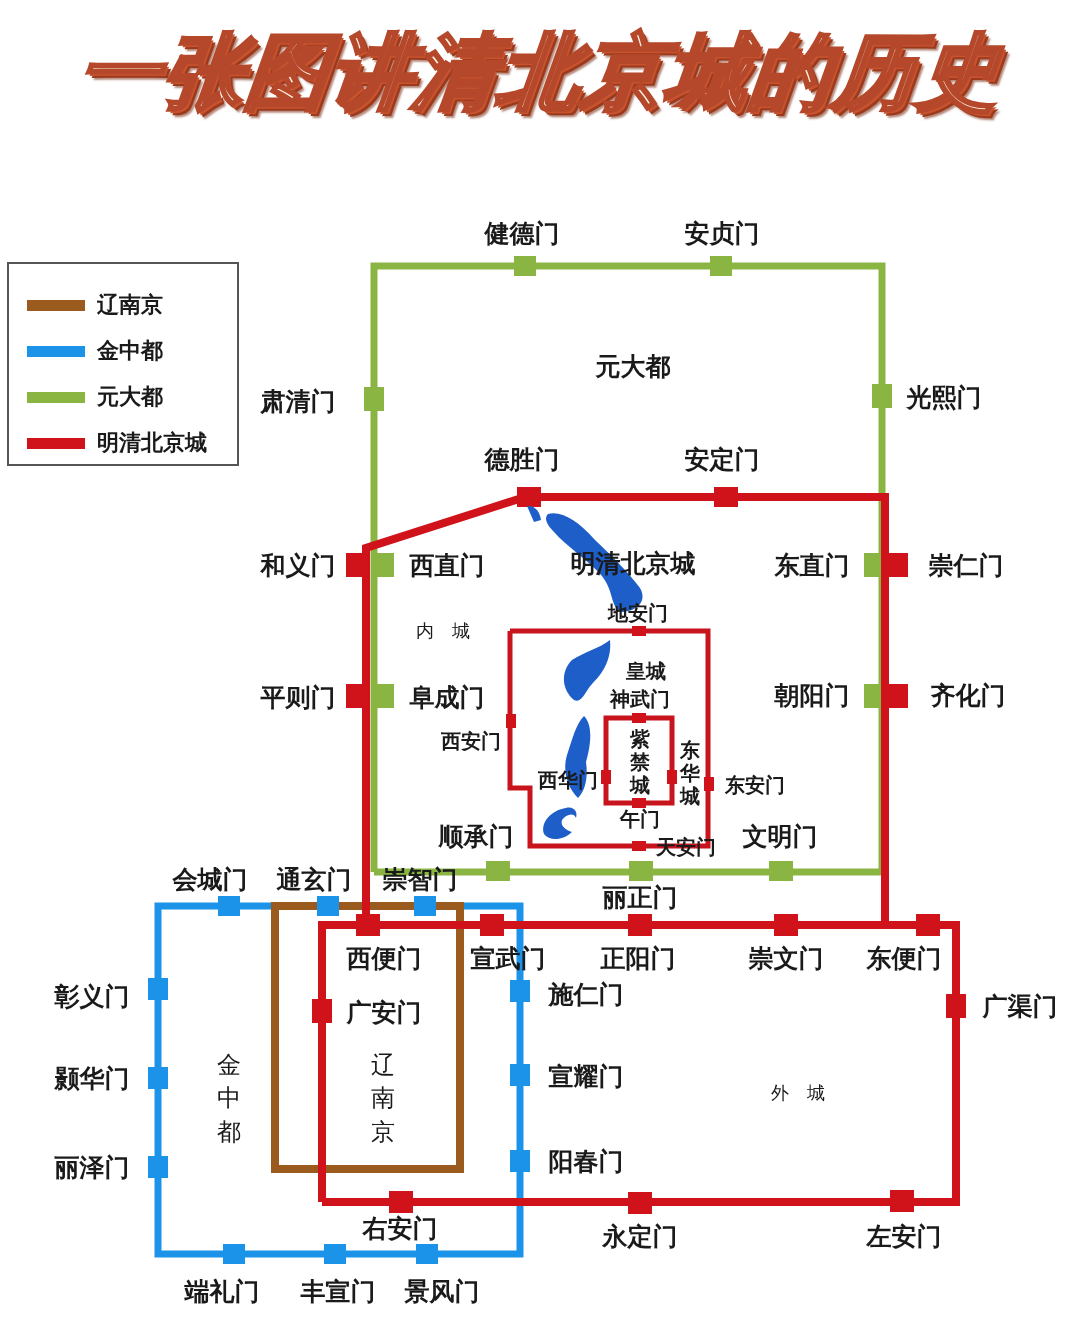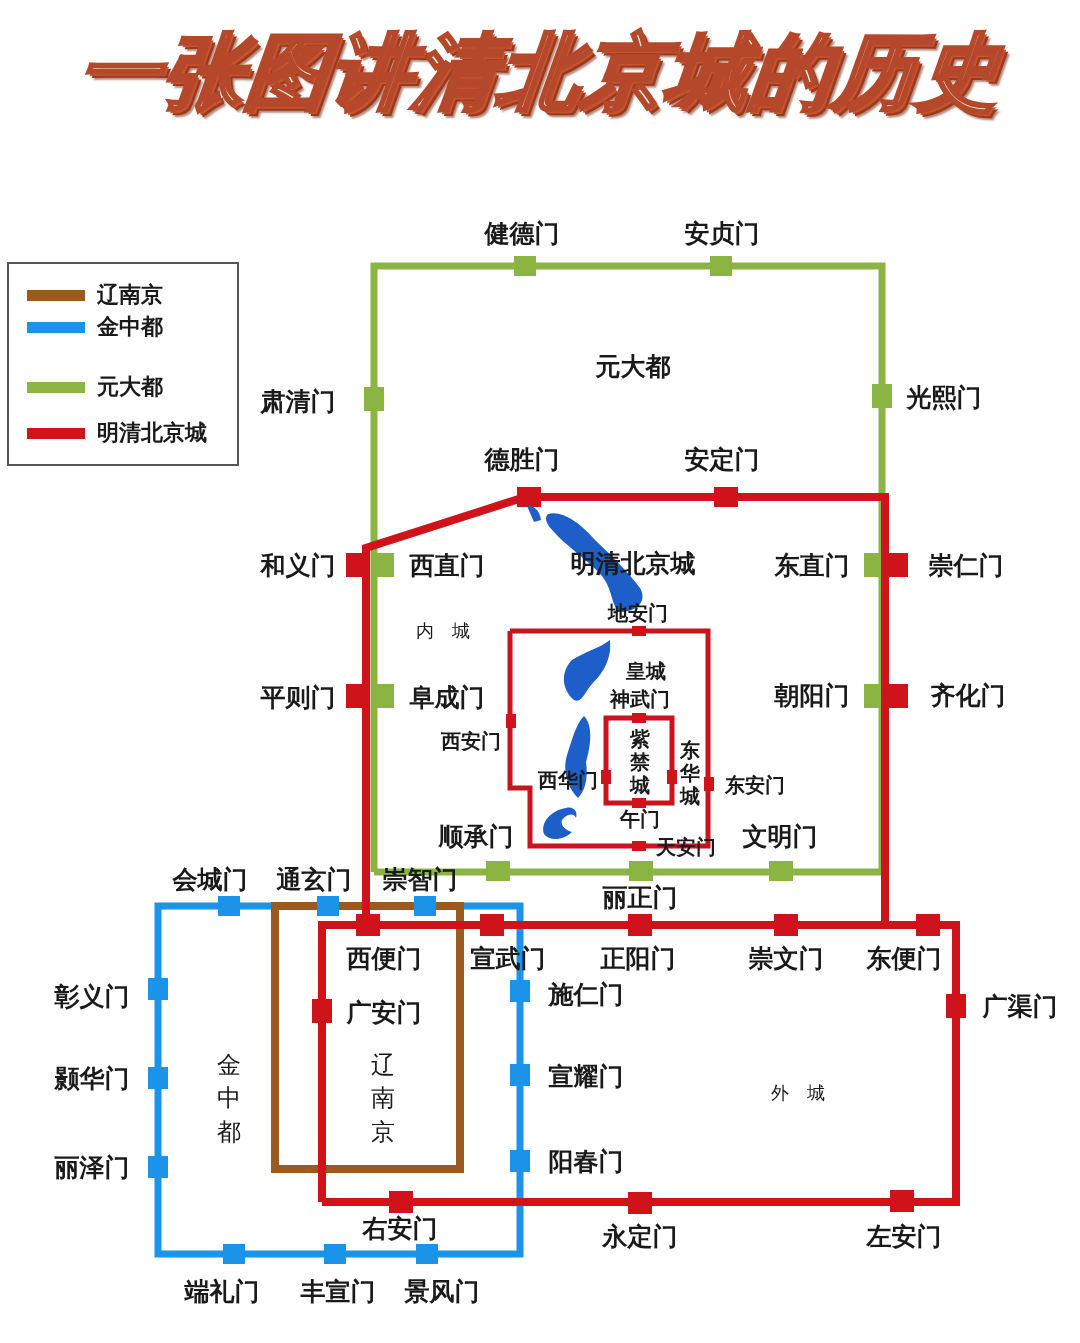--- a/index.html
+++ b/index.html
@@ -15,35 +15,35 @@
   }
   svg#map { position: absolute; left: 0; top: 0; }
   .lbl { font-family: "DejaVu Sans", sans-serif; font-weight: bold; fill: #1a1a1a; }
   .lbl-md { font-size: 25px; }
   .lbl-sm { font-size: 20px; }
   .lbl-xs { font-size: 18px; font-weight: normal; }
   .legend {
     position: absolute; left: 7px; top: 262px; width: 232px; height: 204px;
     border: 2px solid #555; box-sizing: border-box; background: #fff;
   }
-  .legend-item { position: absolute; left: 18px; height: 30px; display: flex; align-items: center; }
+  .legend-item { position: absolute; left: 18px; height: 30px; display: flex; align-items: center; margin-top: 10px; }
   .legend-swatch { width: 58px; height: 11px; margin-right: 12px; }
   .legend-label { font-family: "DejaVu Sans", sans-serif; font-weight: bold; font-size: 22px; color: #1a1a1a; }
 </style>
 </head>
 <body>
 
 <div class="title">一张图讲清北京城的历史</div>
 
 <div class="legend">
   <div class="legend-item" style="top:16px">
     <div class="legend-swatch" style="background:#9b5b1e"></div>
     <span class="legend-label">辽南京</span>
   </div>
-  <div class="legend-item" style="top:48px">
+  <div class="legend-item" style="top:62px">
     <div class="legend-swatch" style="background:#1a93e8"></div>
     <span class="legend-label">金中都</span>
   </div>
   <div class="legend-item" style="top:108px">
     <div class="legend-swatch" style="background:#8ab543"></div>
     <span class="legend-label">元大都</span>
   </div>
   <div class="legend-item" style="top:154px">
     <div class="legend-swatch" style="background:#d0121b"></div>
     <span class="legend-label">明清北京城</span>

